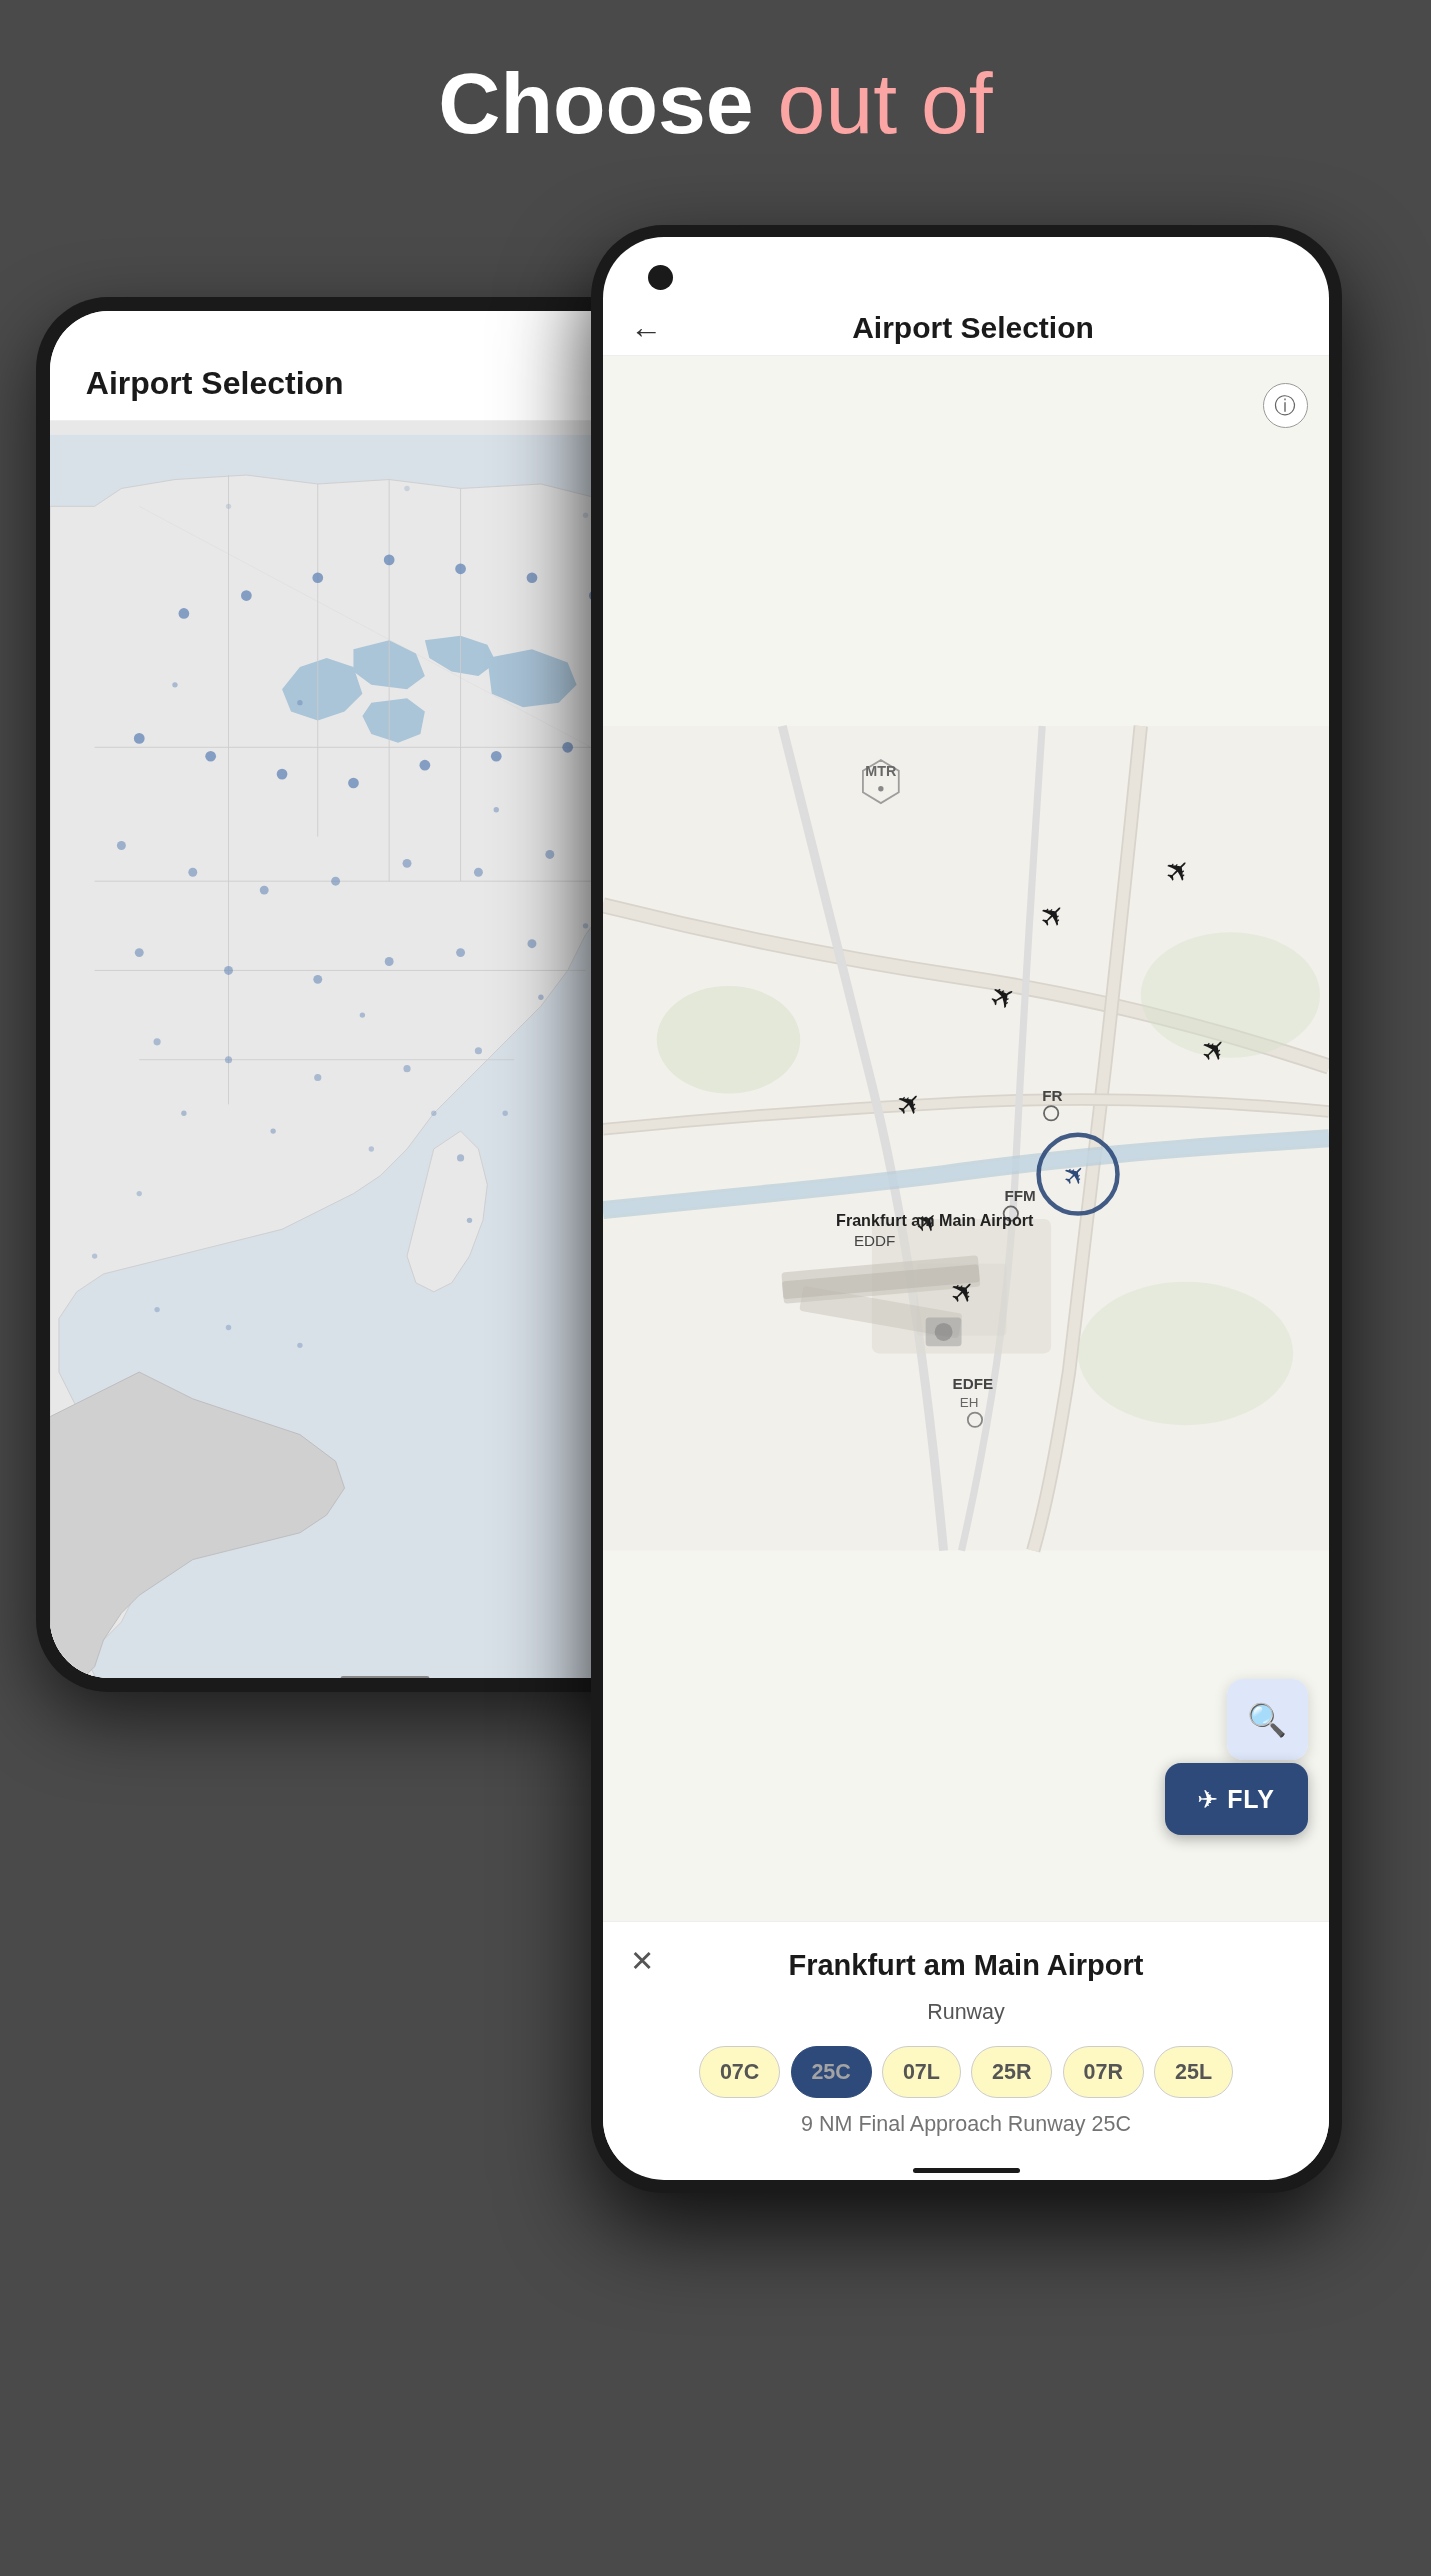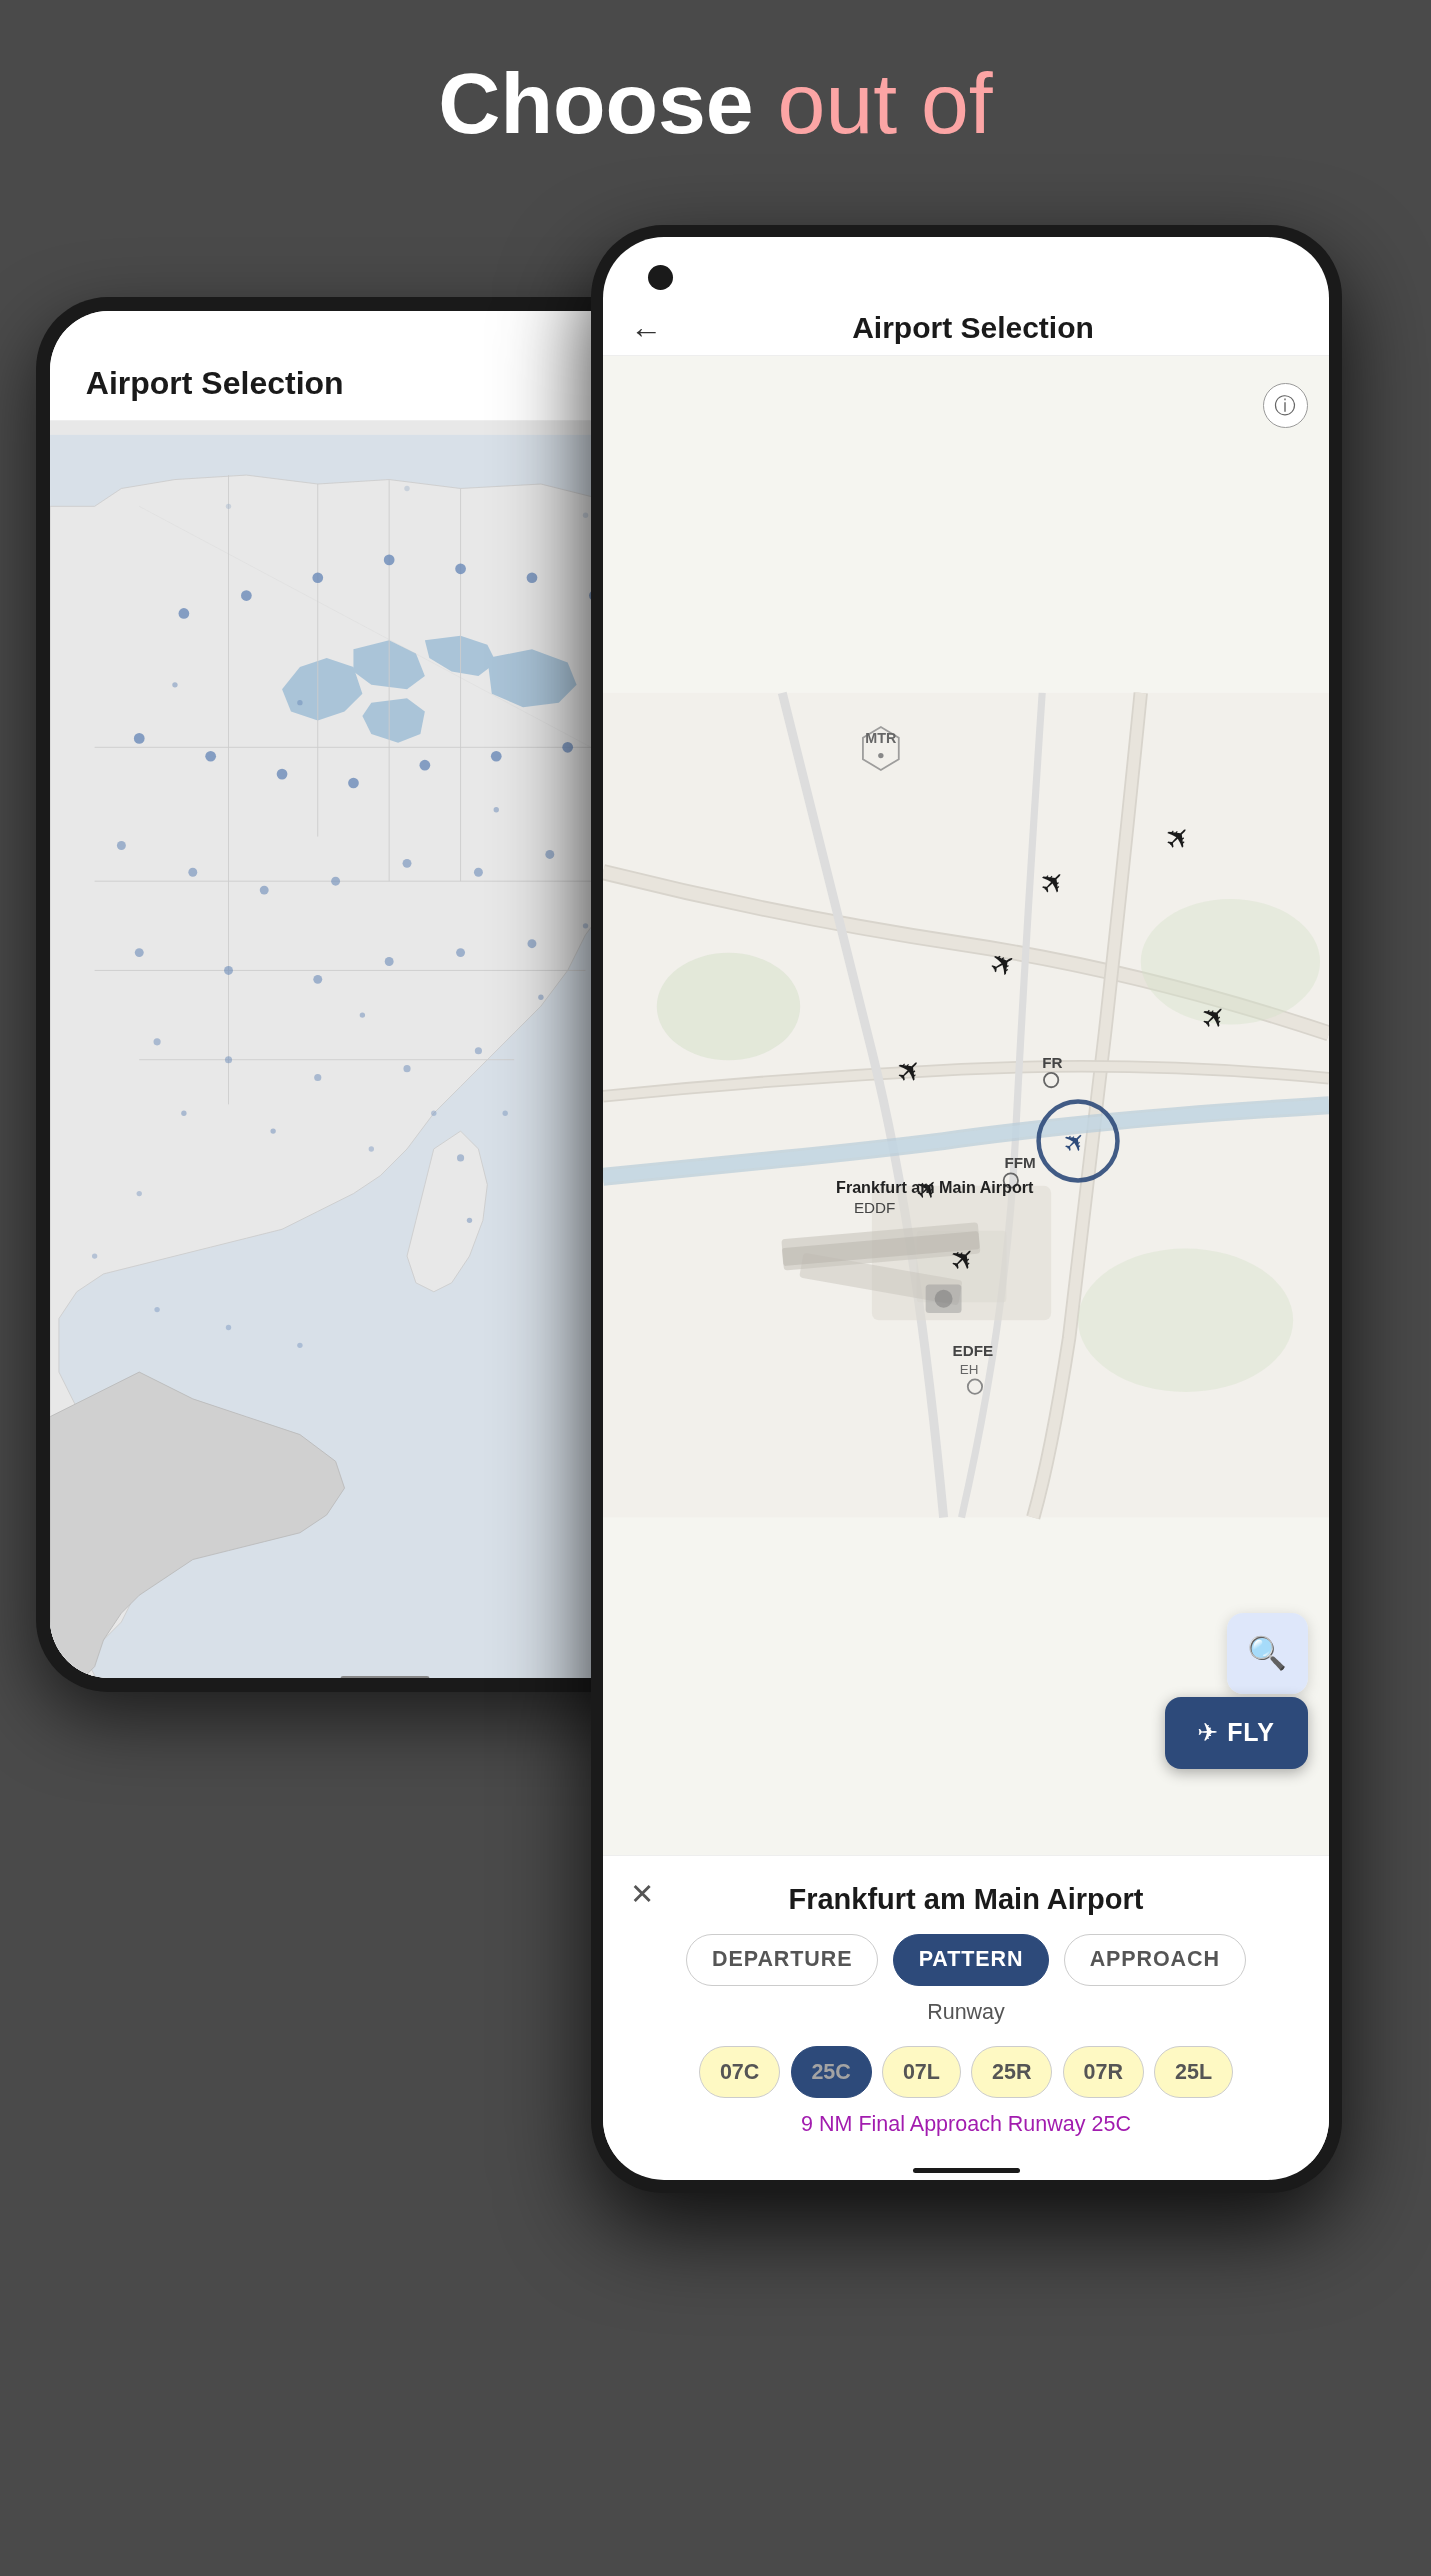--- a/index.html
+++ b/index.html
@@ -242,21 +242,21 @@
 
     .runway-tab.active {
       background: #2d4a7a;
       color: #a3a3a3;
       border-color: #2d4a7a;
     }
 
     .approach-info {
       text-align: center;
       font-size: 21.5px;
-      color: #a21caf;
+      color: #737373;
       margin-bottom: 14.3px;
     }
 
     
     .map-search-btn {
       position: absolute;
       right: 21.5px;
       bottom: 179px;
       width: 81px;
       height: 81px;
@@ -528,25 +528,20 @@
         </div>
 
       </div>
 
       <div class="airport-panel" style="position:relative;">
 
         <span class="close-btn" style="top:21.5px;">✕</span>
 
         <div class="airport-name">Frankfurt am Main Airport</div>
 
-        <div class="mode-tabs">
-          <div class="mode-tab">DEPARTURE</div>
-          <div class="mode-tab active">PATTERN</div>
-          <div class="mode-tab">APPROACH</div>
-        </div>
 
         <div class="runway-label">Runway</div>
 
         <div class="runway-tabs">
           <div class="runway-tab">07C</div>
           <div class="runway-tab active">25C</div>
           <div class="runway-tab">07L</div>
           <div class="runway-tab">25R</div>
           <div class="runway-tab">07R</div>
           <div class="runway-tab">25L</div>

